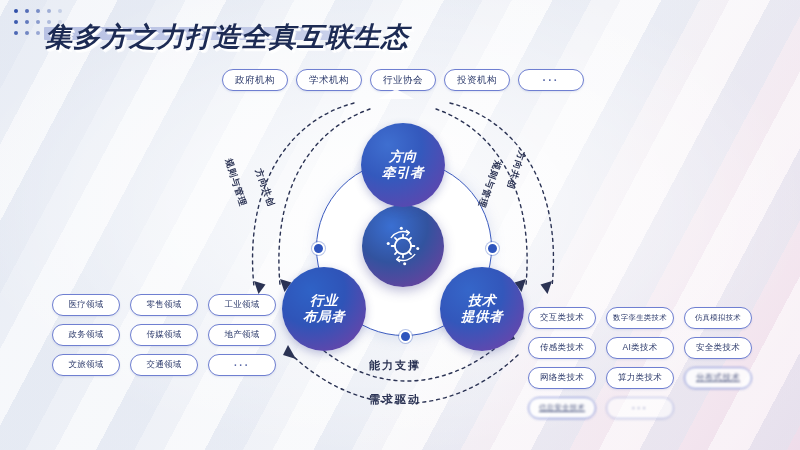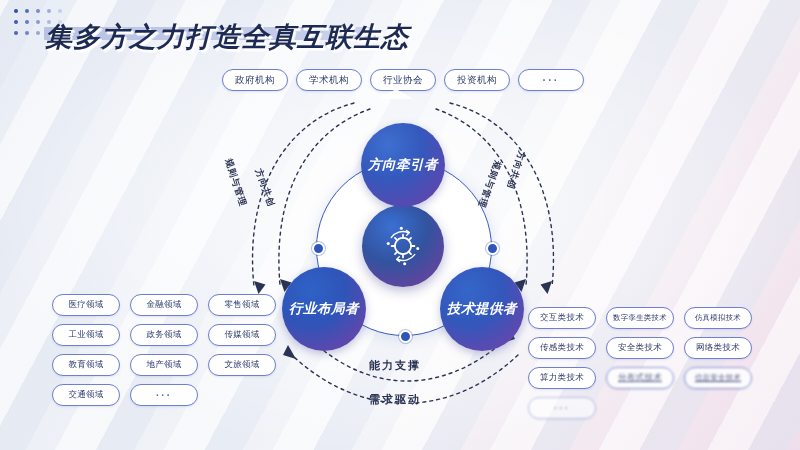--- a/index.html
+++ b/index.html
@@ -84,21 +84,21 @@
   .grid-pill.ghost{filter:blur(1.3px);opacity:.6;border-color:#8f9bd8;}
 
   .grid{position:absolute;display:grid;grid-template-columns:repeat(3,66px);gap:8px 12px;}
   #left-grid{left:52px;top:294px;}
   #right-grid{left:528px;top:307px;}
 
   
   #diagram{position:absolute;left:228px;top:105px;width:350px;height:320px;}
   .node{
     position:absolute;border-radius:50%;
-    display:flex;flex-direction:row;align-items:center;justify-content:center;
+    display:flex;flex-direction:column;align-items:center;justify-content:center;
     color:#fff;font-weight:bold;font-style:italic;font-size:13.5px;line-height:1.15;
     letter-spacing:.5px;
     box-shadow:0 3px 9px rgba(60,70,150,.30);
   }
   .node span{display:block;}
   #node-top{width:84px;height:84px;left:133px;top:18px;
     background:radial-gradient(circle at 32% 26%, #3f6fd0 0%, #3459bd 40%, #6d3fa8 100%);}
   #node-left{width:84px;height:84px;left:54px;top:162px;
     background:radial-gradient(circle at 34% 28%, #2f62c6 0%, #2f54b8 42%, #7c3fa4 100%);}
   #node-right{width:84px;height:84px;left:212px;top:162px;
@@ -238,36 +238,35 @@
     <div class="arc-label" style="left:36px;top:62px;transform:rotate(70deg);transform-origin:left top;">方向共创</div>
     <div class="arc-label" style="left:300px;top:48px;transform:rotate(108deg);transform-origin:left top;">方向共创</div>
     <div class="arc-label" style="left:276px;top:58px;transform:rotate(110deg);transform-origin:left top;">规则与管理</div>
 
     <div class="flow-label" style="left:141px;top:253px;">能力支撑</div>
     <div class="flow-label" style="left:141px;top:287px;">需求驱动</div>
   </div>
 
   <div class="grid" id="left-grid">
       <div class="grid-pill">医疗领域</div>
-      <div class="grid-pill">金融领域</div>
       <div class="grid-pill">零售领域</div>
       <div class="grid-pill">工业领域</div>
       <div class="grid-pill">政务领域</div>
       <div class="grid-pill">传媒领域</div>
-      <div class="grid-pill">教育领域</div>
       <div class="grid-pill">地产领域</div>
       <div class="grid-pill">文旅领域</div>
       <div class="grid-pill">交通领域</div>
       <div class="grid-pill ellipsis">···</div>
     </div>
   <div class="grid" id="right-grid">
       <div class="grid-pill">交互类技术</div>
       <div class="grid-pill small">数字孪生类技术</div>
       <div class="grid-pill small">仿真模拟技术</div>
       <div class="grid-pill">传感类技术</div>
+      <div class="grid-pill">AI类技术</div>
       <div class="grid-pill">安全类技术</div>
       <div class="grid-pill">网络类技术</div>
       <div class="grid-pill">算力类技术</div>
       <div class="grid-pill blurred">分布式技术</div>
       <div class="grid-pill small blurred">信息安全技术</div>
       <div class="grid-pill ellipsis ghost">···</div>
     </div>
 </div>
 
 </body></html>

